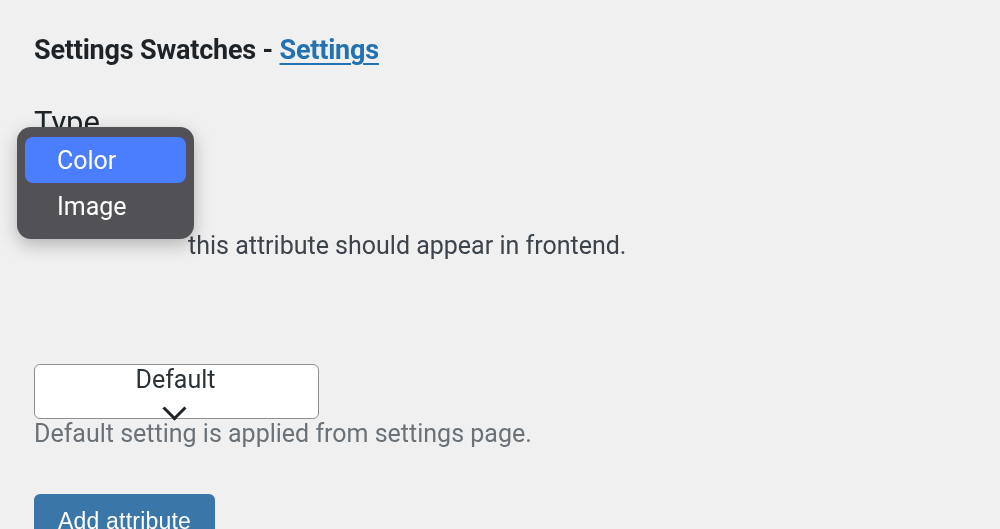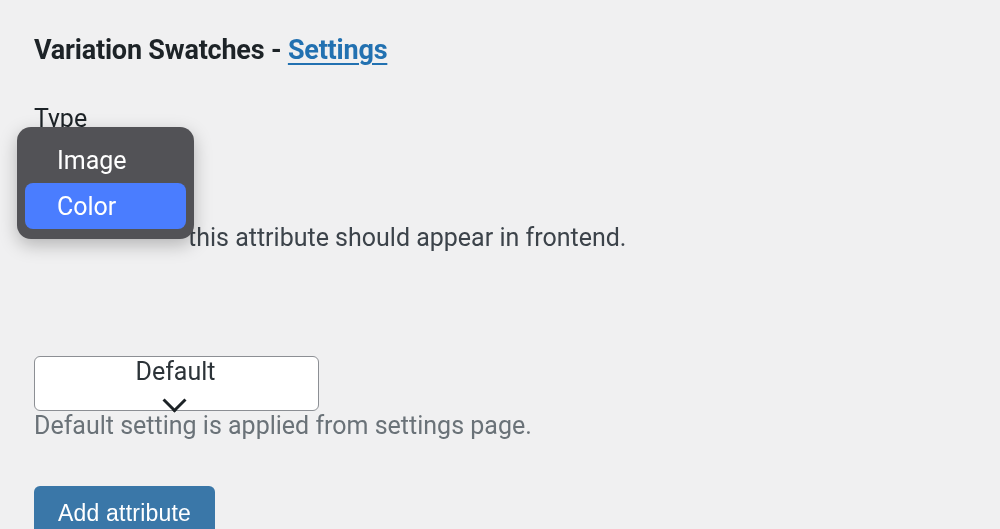--- a/index.html
+++ b/index.html
@@ -26,21 +26,21 @@
     letter-spacing: -0.2px;
   }
   .section-title .settings-link {
     color: #2271b1;
     text-decoration: underline;
     text-decoration-thickness: 2px;
     text-underline-offset: 4px;
     font-weight: 700;
   }
   .field-label {
-    font-size: 25px;
+    font-size: 31px;
     font-weight: 400;
     color: #1d2327;
     margin: 0 0 10px 0;
   }
   .help-text {
     font-size: 25px;
     color: #6a7278;
     margin-top: 0;
   }
   
@@ -146,21 +146,21 @@
     padding-left: 154px; 
     white-space: nowrap;
   }
 </style>
 </head>
 <body>
 
 <div class="container">
 
   <h2 class="section-title">
-    <span>Variation Swatches - </span><a href="#" class="settings-link">Settings</a>
+    <span>Settings Swatches - </span><a href="#" class="settings-link">Settings</a>
   </h2>
 
   <div class="field-label">Type</div>
 
   
   <div class="closed-select"></div>
 
   
   <div class="row-type-desc">this attribute should appear in frontend.</div>
 
@@ -169,23 +169,23 @@
     <span>Default</span>
     <span class="chevron-down"></span>
   </div>
 
   <div class="help-text">Default setting is applied from settings page.</div>
 
   <button class="primary-button">Add attribute</button>
 
   
   <div class="dropdown">
+    <div class="dropdown-item highlight">
+      <span class="check"></span>
+      <span class="opt-label">Color</span>
+    </div>
     <div class="dropdown-item">
       <span class="check"></span>
       <span class="opt-label">Image</span>
-    </div>
-    <div class="dropdown-item highlight">
-      <span class="check"></span>
-      <span class="opt-label">Color</span>
     </div>
   </div>
 
 </div>
 
 </body></html>

